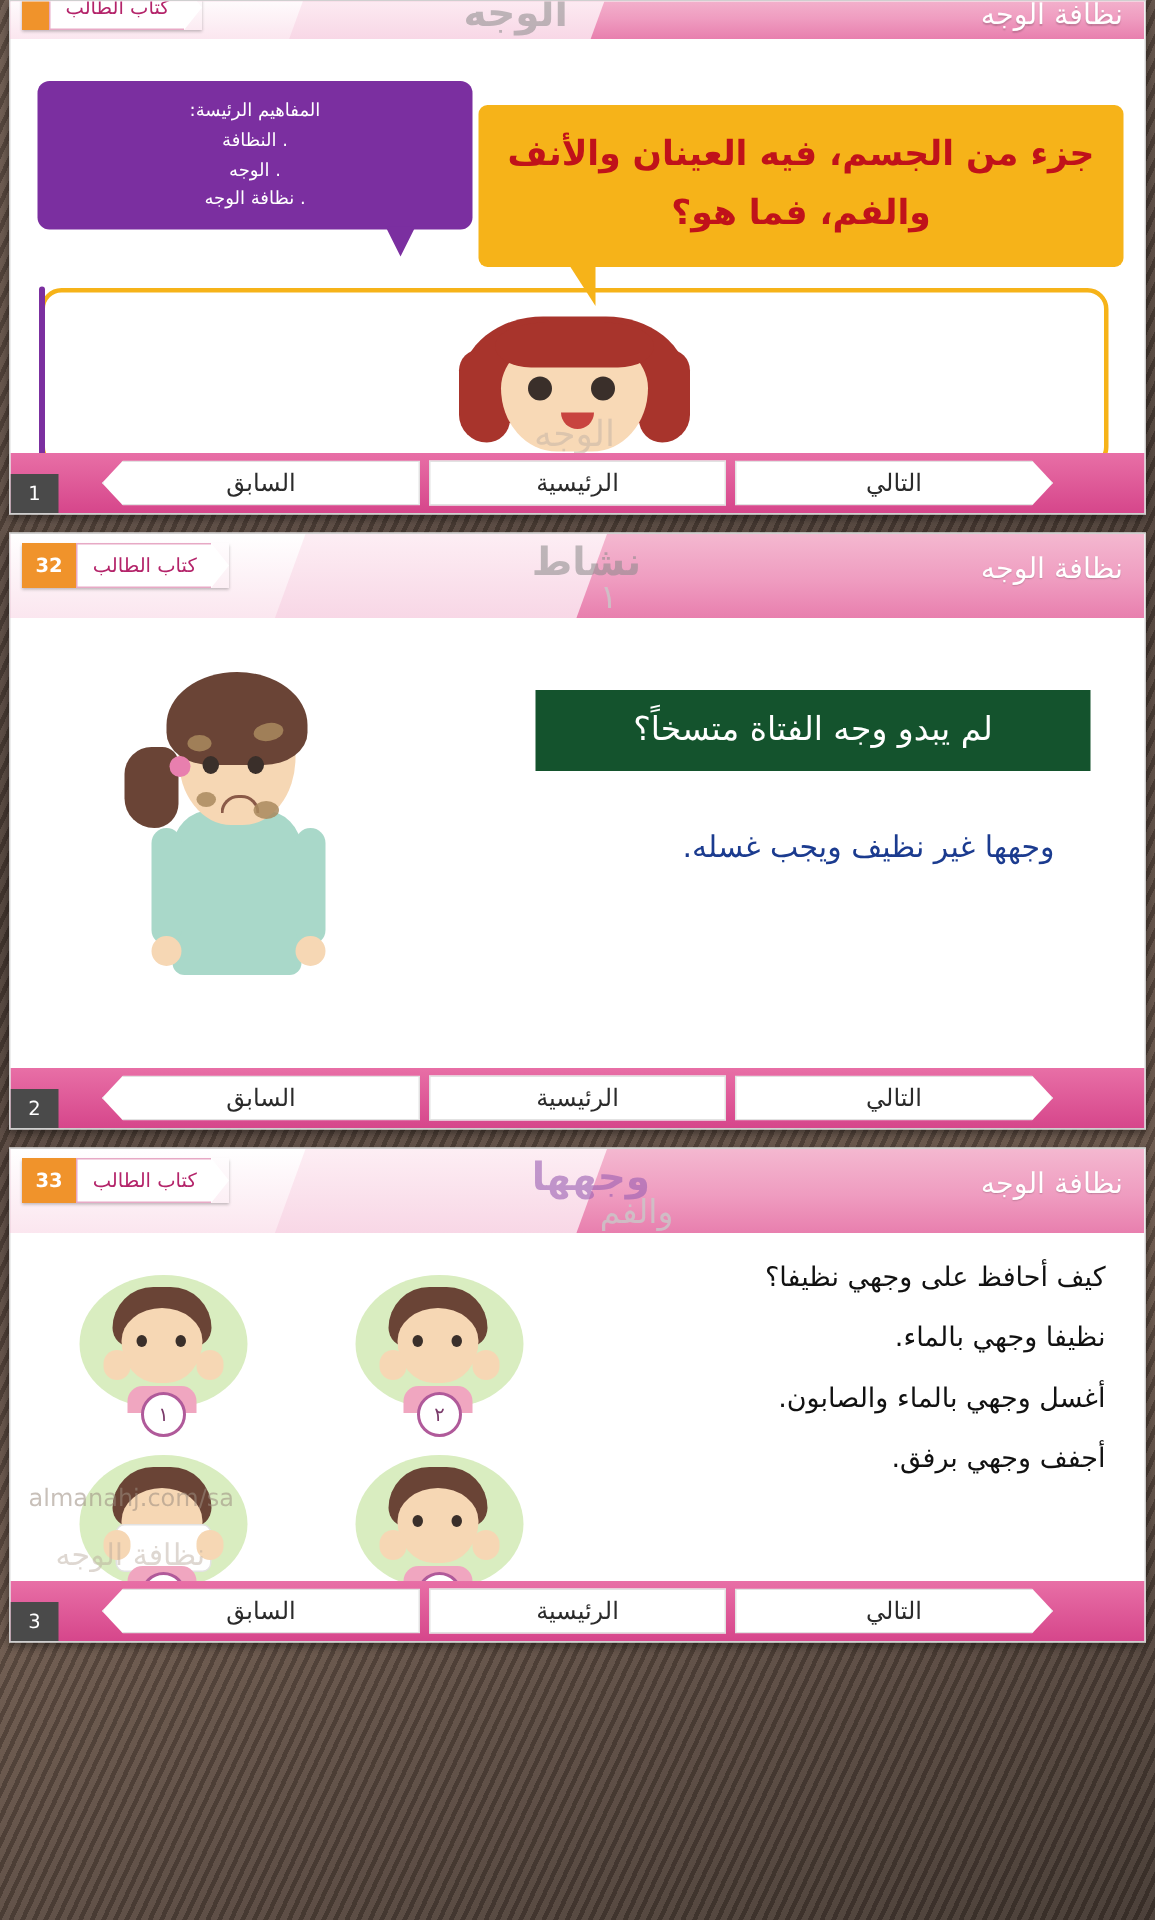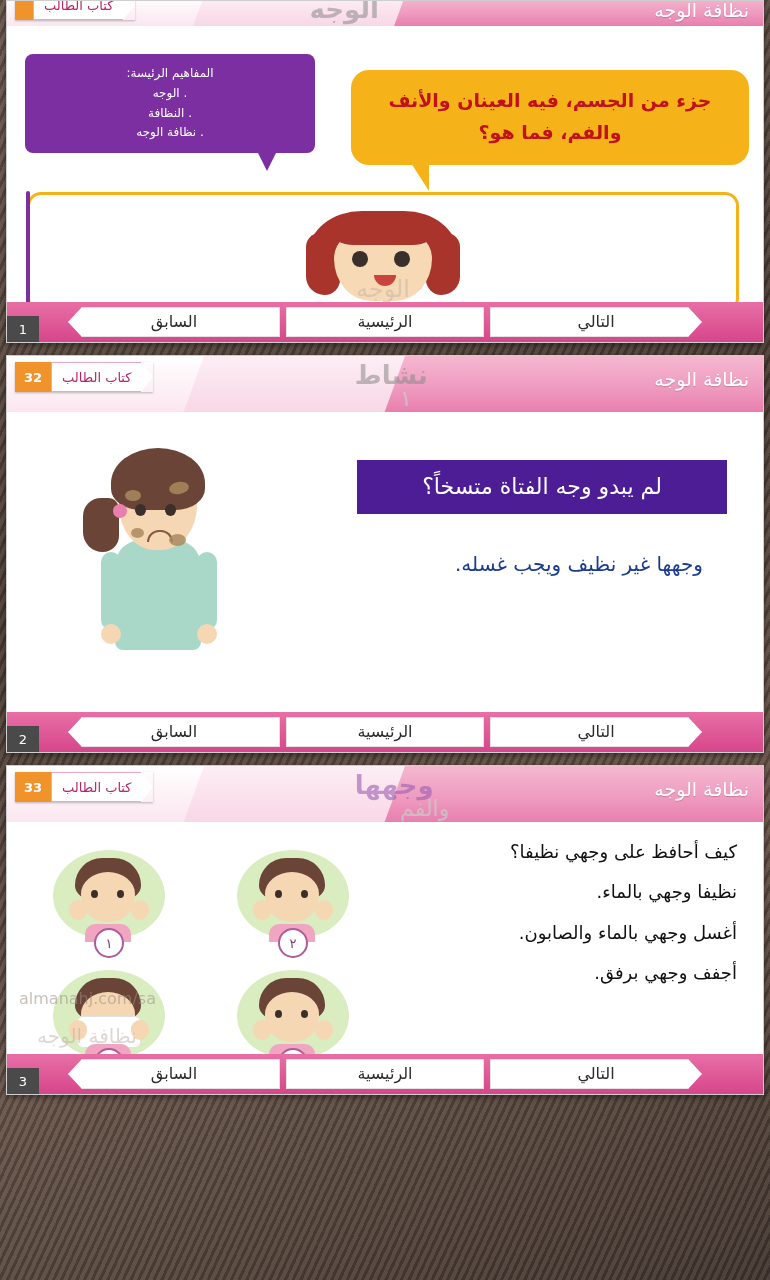--- a/index.html
+++ b/index.html
@@ -168,27 +168,27 @@
     color:#ffffff;
     font-size:13px;
     display:flex;align-items:center;justify-content:center;
   }
 
   
   .s1{height:276px;}
   .bubble-yellow{
     position:absolute;
     right:14px; top:44px;
-    width:398px;
+    width:430px;
     background:#f6b319;
-    border-radius:18px;
+    border-radius:6px;
     padding:14px 16px 16px 16px;
     box-sizing:border-box;
     color:#c0121a;
-    font-size:19px;
+    font-size:23px;
     line-height:1.7;
     text-align:center;
     font-weight:bold;
   }
   .bubble-yellow .tail{
     position:absolute;
     left:60px; bottom:-26px;
     width:0;height:0;
     border-left:18px solid transparent;
     border-right:0 solid transparent;
@@ -302,21 +302,21 @@
   }
 
   
   .s2{height:300px;}
   .q-banner{
     position:absolute;
     right:36px;
     top:48px;
     width:370px;
     height:54px;
-    background:#4c1d95;
+    background:#14532d;
     display:flex;
     align-items:center;
     justify-content:center;
     color:#ffffff;
     font-size:22px;
     text-align:center;
     line-height:1.25;
     padding:0 10px;
     box-sizing:border-box;
   }
@@ -557,22 +557,22 @@
           <div class="tip"></div>
           <div class="lbl">كتاب الطالب</div>
           <div class="num"></div>
         </div>
       </div>
 
       <div class="body s1">
 
         <div class="bubble-purple">
           <div>المفاهيم الرئيسة:</div>
+          <div>. النظافة</div>
           <div>. الوجه</div>
-          <div>. النظافة</div>
           <div>. نظافة الوجه</div>
           <div class="tail"></div>
         </div>
 
         <div class="bubble-yellow">
           <span>جزء من الجسم، فيه العينان والأنف والفم، فما هو؟</span>
           <div class="tail"></div>
         </div>
 
         <div class="answer-box">

